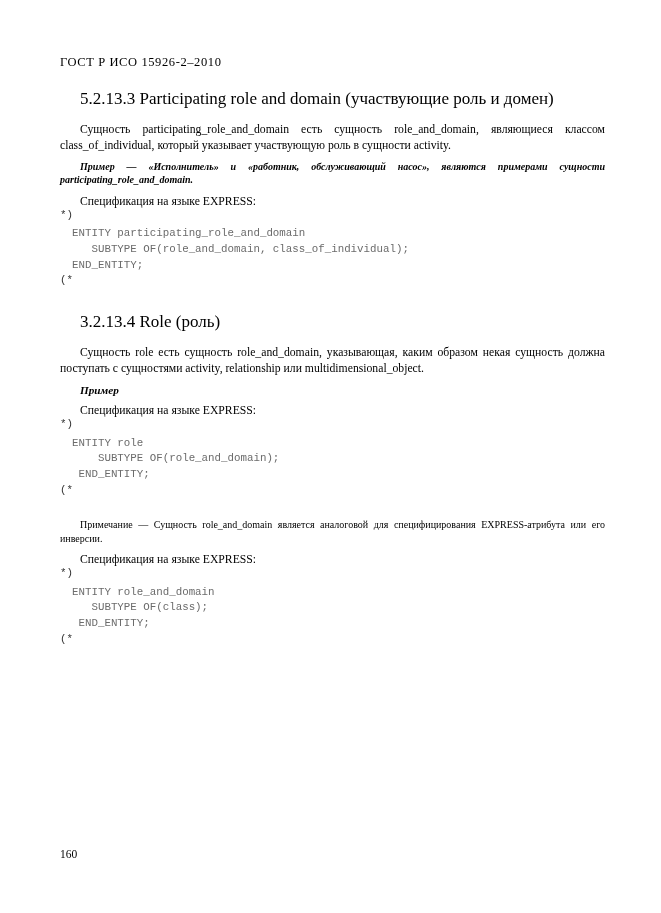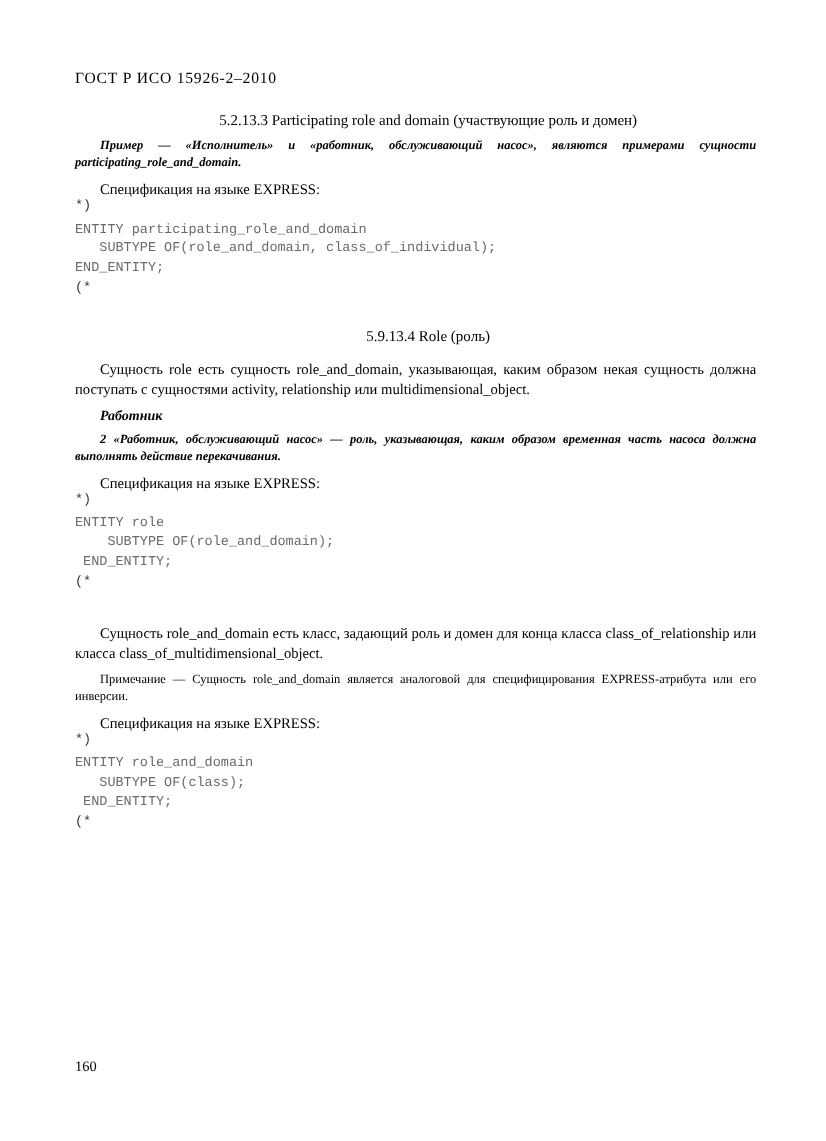--- a/index.html
+++ b/index.html
@@ -32,25 +32,24 @@
     color: #000;
     white-space: nowrap;
   }
   .content {
     position: absolute;
     top: 88px;
     left: 60px;
     width: 545px;
   }
   .clause-title {
-    font-size: 12px;
+    font-size: 17px;
     margin: 0 0 0 20px;
     padding: 0;
     line-height: 1.35;
-    text-align: center;
   }
   p.body-text {
     font-size: 11.7px;
     line-height: 1.37;
     margin: 11px 0 0 0;
     text-align: justify;
     text-indent: 20px;
   }
   p.italic-note {
     font-size: 10px;
@@ -78,21 +77,21 @@
   p.spec-line {
     font-size: 11.7px;
     margin: 8px 0 0 0;
     text-indent: 20px;
   }
   pre.code {
     font-family: "Liberation Mono", monospace;
     font-size: 10.8px;
     line-height: 1.45;
     color: #6b6b6b;
-    margin: 3px 0 0 0;
+    margin: 3px 0 0 12px;
     padding: 0;
     white-space: pre;
   }
   .paren {
     font-family: "Liberation Mono", monospace;
     font-size: 10.8px;
     color: #333;
     margin: 0;
     padding: 0;
     line-height: 1.45;
@@ -110,48 +109,47 @@
 <body>
 
 <div class="page">
 
   <div class="header">ГОСТ Р ИСО 15926-2–2010</div>
 
   <div class="content">
 
     <div>
       <p class="clause-title">5.2.13.3 Participating role and domain (участвующие роль и домен)</p>
+      <p class="body-text">Сущность participating_role_and_domain есть сущность role_and_domain, являющиеся классом class_of_individual, который указывает участвующую роль в сущности activity.</p>
       <p class="italic-note">Пример — «Исполнитель» и «работник, обслуживающий насос», являются примерами сущности participating_role_and_domain.</p>
       <p class="spec-line">Спецификация на языке EXPRESS:</p>
       <p class="paren">*)</p>
       <pre class="code">ENTITY participating_role_and_domain
    SUBTYPE OF(role_and_domain, class_of_individual);
 END_ENTITY;</pre>
       <p class="paren">(*</p>
     </div>
 
     <div class="spacer-lg"></div>
 
     <div>
-      <p class="clause-title">5.9.13.4 Role (роль)</p>
+      <p class="clause-title">3.2.13.4 Role (роль)</p>
       <p class="body-text">Сущность role есть сущность role_and_domain, указывающая, каким образом некая сущность должна поступать с сущностями activity, relationship или multidimensional_object.</p>
-      <p class="examples-head">Работник</p>
-      <p class="italic-note">2 «Работник, обслуживающий насос» — роль, указывающая, каким образом временная часть насоса должна выполнять действие перекачивания.</p>
+      <p class="examples-head">Пример</p>
       <p class="spec-line">Спецификация на языке EXPRESS:</p>
       <p class="paren">*)</p>
       <pre class="code">ENTITY role
     SUBTYPE OF(role_and_domain);
  END_ENTITY;</pre>
       <p class="paren">(*</p>
     </div>
 
     <div class="spacer-md"></div>
 
     <div>
-      <p class="body-text">Сущность role_and_domain есть класс, задающий роль и домен для конца класса class_of_relationship или класса class_of_multidimensional_object.</p>
       <p class="note-text">Примечание — Сущность role_and_domain является аналоговой для специфицирования EXPRESS-атрибута или его инверсии.</p>
       <p class="spec-line">Спецификация на языке EXPRESS:</p>
       <p class="paren">*)</p>
       <pre class="code">ENTITY role_and_domain
    SUBTYPE OF(class);
  END_ENTITY;</pre>
       <p class="paren">(*</p>
     </div>
 
   </div>

